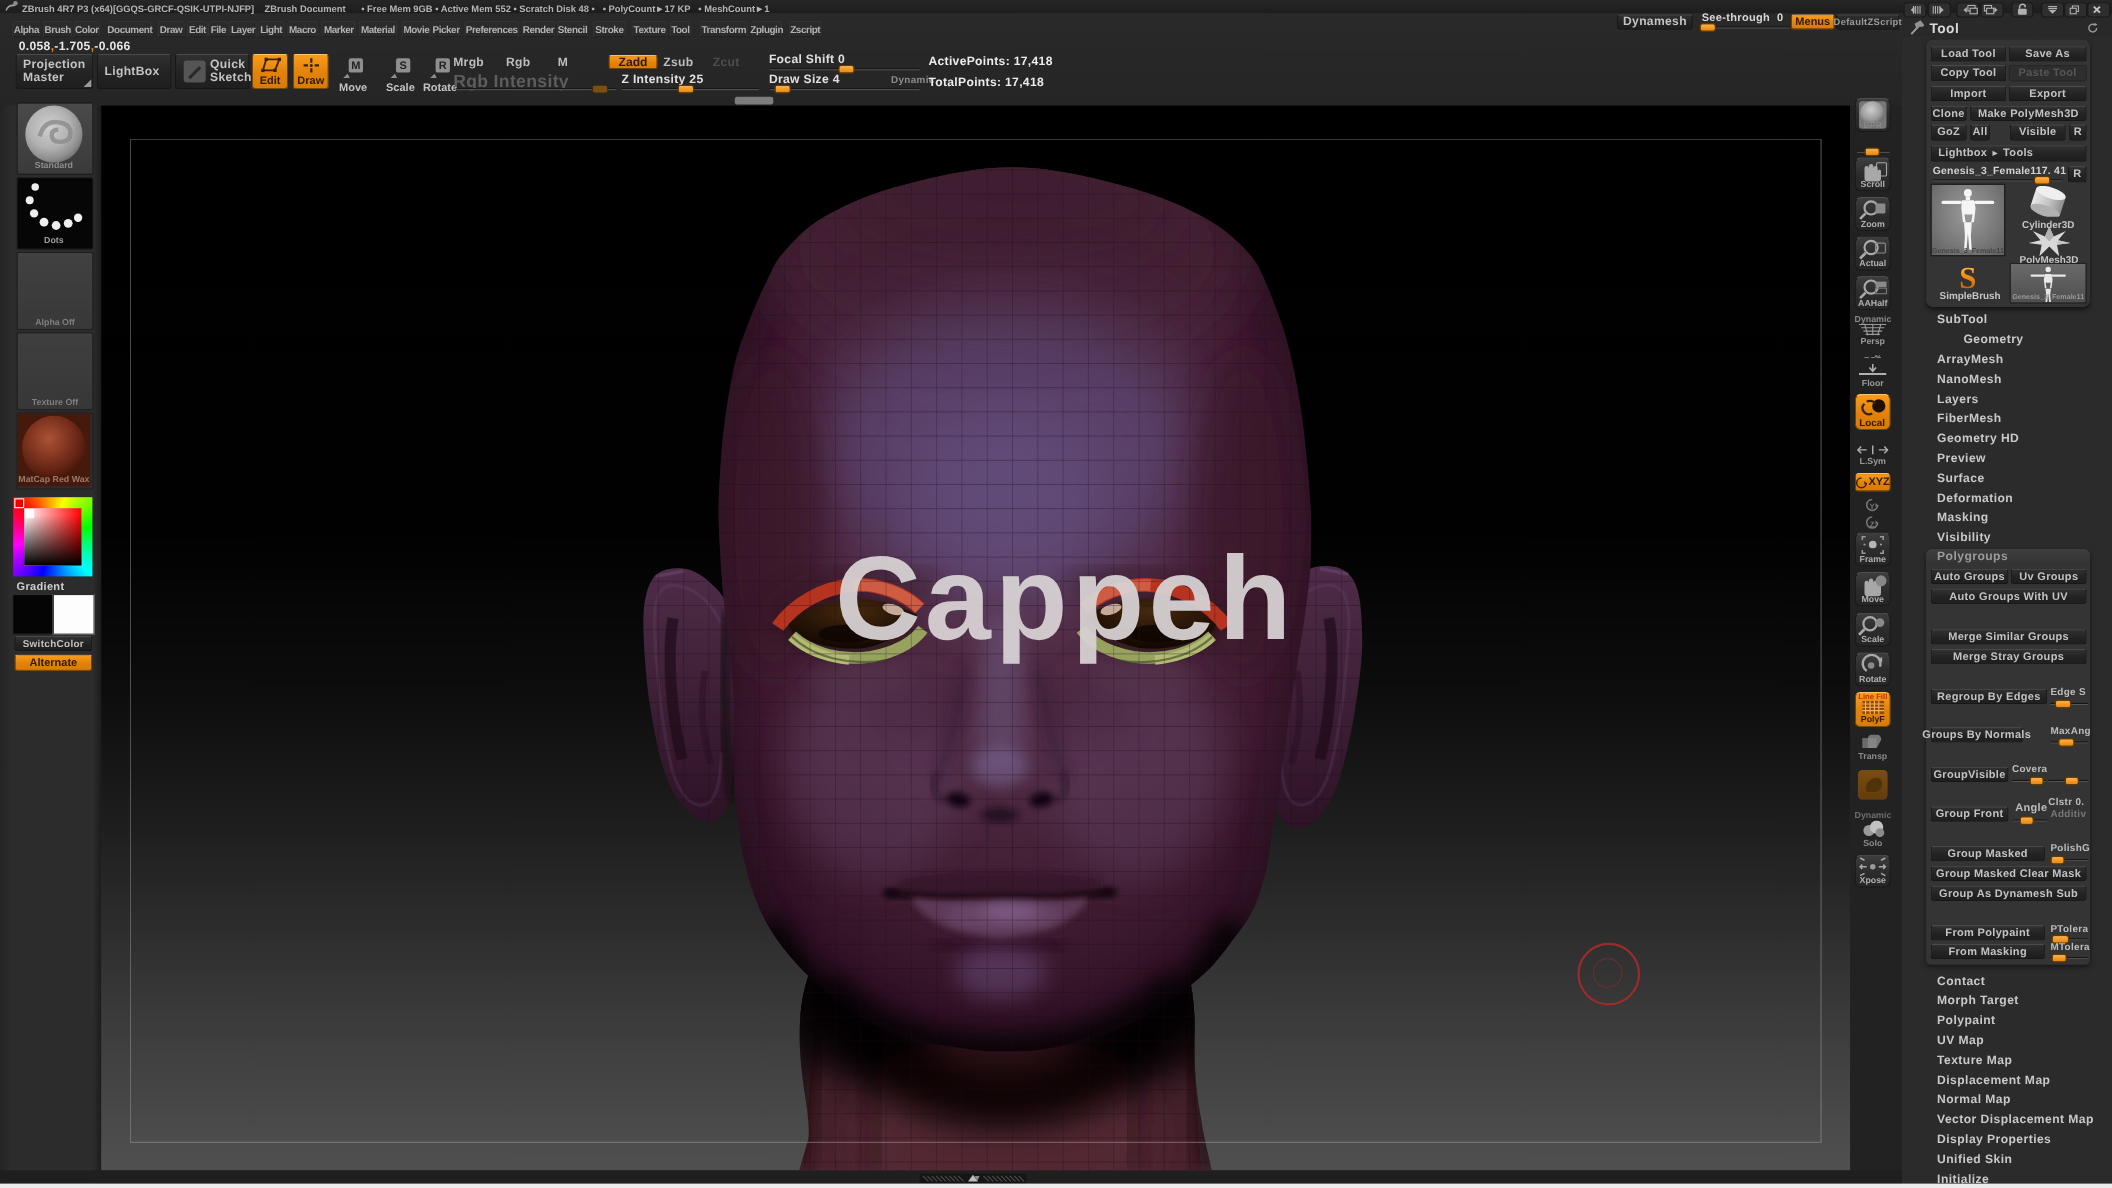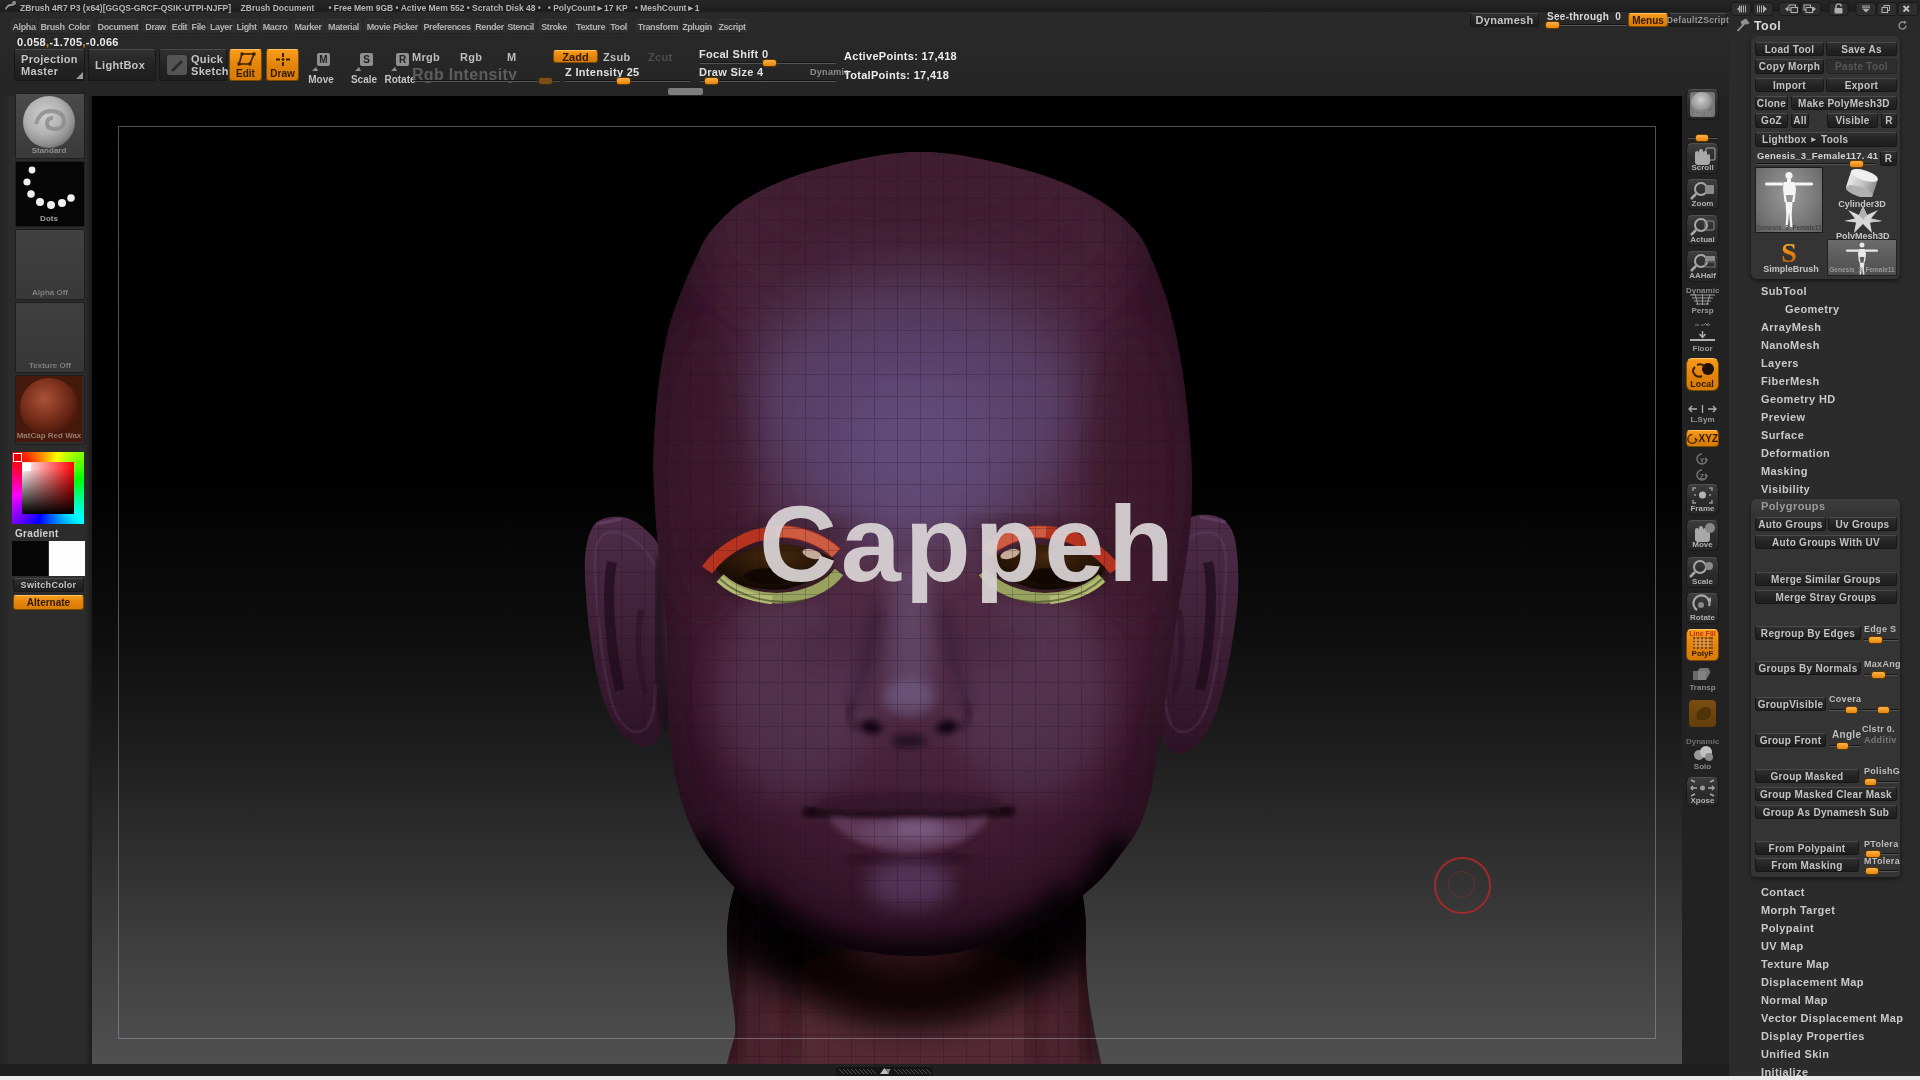--- a/index.html
+++ b/index.html
@@ -547,21 +547,21 @@
     <path d="M5.5 3.5 L11 0.5 L14.5 5 L12.5 6.5 L8.5 6 L7 7.5 Z" fill="#919191"></path>
   </svg>
 <div class="a" style="left:1754px;top:19px;color:#d8d8d8;font-weight:bold;font-size:12.5px;letter-spacing:.4px;">Tool</div>
 <svg class="a" style="left:1897px;top:20px" width="11" height="11" viewBox="0 0 14 14">
     <path d="M11.5 7 a4.5 4.5 0 1 1 -2 -3.7" fill="none" stroke="#9a9a9a" stroke-width="1.6"></path>
     <path d="M9 1 l3.5 2 l-3.5 2 z" fill="#9a9a9a"></path>
   </svg>
 <div class="a" style="left:1751px;top:36px;width:149px;height:243px;background:#343434;border-radius:6px;box-shadow:0 2px 4px rgba(0,0,0,.5);"></div>
 <div class="b bc" style="left:1755px;top:42px;width:69px;height:14px;">Load Tool</div>
 <div class="b bc" style="left:1826px;top:42px;width:71px;height:14px;">Save As</div>
-<div class="b bc" style="left:1755px;top:59px;width:69px;height:15px;">Copy Morph</div>
+<div class="b bc" style="left:1755px;top:59px;width:69px;height:15px;">Copy Tool</div>
 <div class="b bc" style="left:1826px;top:59px;width:71px;height:15px;color:#565656;background:#2e2e2e;border-color:#262626;">Paste Tool</div>
 <div class="b bc" style="left:1755px;top:78px;width:69px;height:14px;">Import</div>
 <div class="b bc" style="left:1826px;top:78px;width:71px;height:14px;">Export</div>
 <div class="b bc" style="left:1755px;top:96px;width:33px;height:14px;">Clone</div>
 <div class="b bc" style="left:1791px;top:96px;width:106px;height:14px;">Make PolyMesh3D</div>
 <div class="b bc" style="left:1755px;top:113px;width:33px;height:15px;">GoZ</div>
 <div class="b bc" style="left:1791px;top:113px;width:18px;height:15px;">All</div>
 <div class="b bc" style="left:1827px;top:113px;width:51px;height:15px;">Visible</div>
 <div class="b bc" style="left:1881px;top:113px;width:16px;height:15px;">R</div>
 <div class="b" style="left:1755px;top:132px;width:142px;height:15px;">Lightbox&nbsp;<span style="font-size:8px">►</span>&nbsp;Tools</div>
@@ -642,21 +642,21 @@
 <div class="a" style="left:1751px;top:499px;width:149px;height:15px;background:linear-gradient(#3e3e3e,#333);border-radius:6px 6px 0 0;color:#9b9b9b;font-weight:bold;font-size:11px;letter-spacing:.4px;padding:1px 0 0 10px;box-sizing:border-box;">Polygroups</div>
 <div class="b bc" style="left:1755px;top:517px;width:71px;height:14px;">Auto Groups</div>
 <div class="b bc" style="left:1828px;top:517px;width:69px;height:14px;">Uv Groups</div>
 <div class="b bc" style="left:1755px;top:535px;width:142px;height:14px;">Auto Groups With UV</div>
 <div class="b bc" style="left:1755px;top:572px;width:142px;height:14px;">Merge Similar Groups</div>
 <div class="b bc" style="left:1755px;top:590px;width:142px;height:14px;">Merge Stray Groups</div>
 <div class="b bc" style="left:1755px;top:626px;width:106px;height:14px;">Regroup By Edges</div>
 <div class="lb" style="left:1864px;top:624px;font-size:9px;">Edge S</div>
 <div class="sl" style="left:1864px;top:639px;width:34px;"></div>
 <div class="th" style="left:1868px;top:636px;"></div>
-<div class="b bc" style="left:1755px;top:661px;width:106px;height:14px;">Groups By Normals</div>
+<div class="b bc" style="left:1755px;top:661px;width:84px;height:14px;">Groups By Normals</div>
 <div class="lb" style="left:1864px;top:659px;font-size:9px;">MaxAng</div>
 <div class="sl" style="left:1864px;top:674px;width:34px;"></div>
 <div class="th" style="left:1871px;top:671px;"></div>
 <div class="b bc" style="left:1755px;top:697px;width:71px;height:14px;">GroupVisible</div>
 <div class="lb" style="left:1829px;top:694px;font-size:9px;">Covera</div>
 <div class="sl" style="left:1829px;top:709px;width:31px;"></div>
 <div class="th" style="left:1845px;top:706px;width:11px;"></div>
 <div class="lb" style="left:1862px;top:694px;font-size:9px;margin-top:30px;">Clstr 0.</div>
 <div class="sl" style="left:1862px;top:709px;width:36px;"></div>
 <div class="th" style="left:1877px;top:706px;width:11px;"></div>

